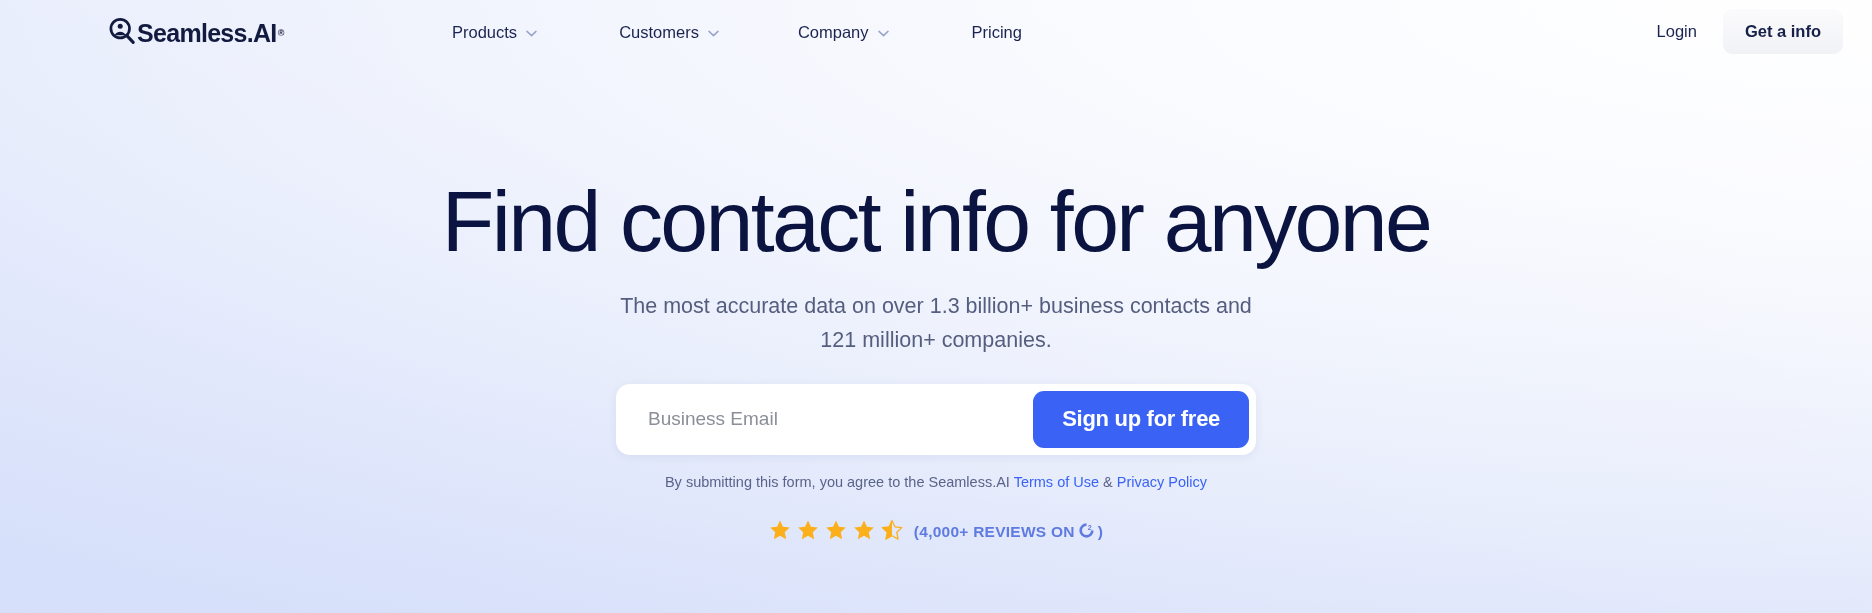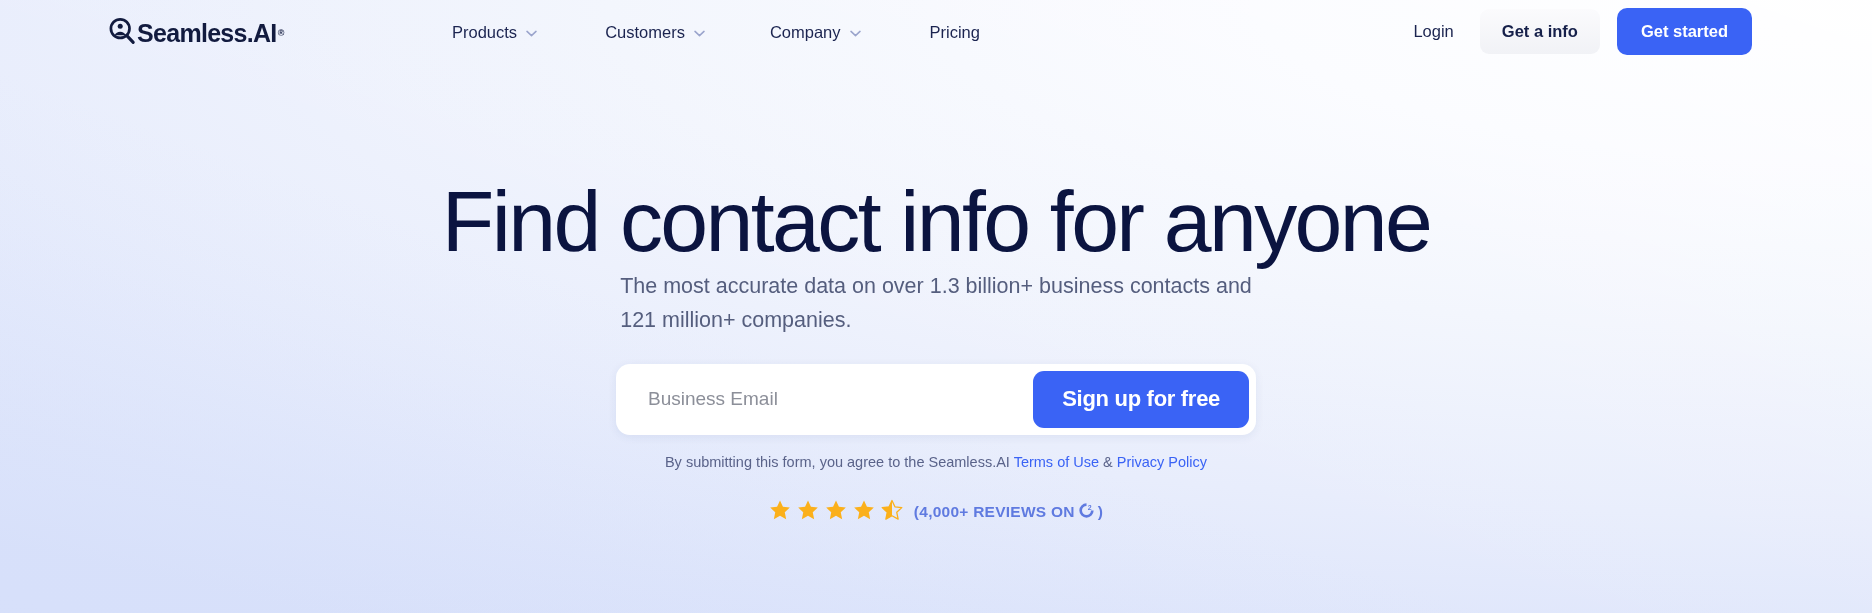--- a/index.html
+++ b/index.html
@@ -80,21 +80,21 @@
     margin-left: 1px;
     font-weight: 700;
   }
 
   .nav-links {
     position: absolute;
     left: 452px;
     top: 18px;
     display: flex;
     align-items: center;
-    gap: 2px;
+    gap: 16px;
   }
   .nav-item {
     display: flex;
     align-items: center;
     gap: 9px;
     padding: 3px 16px;
     font-size: 16.5px;
     color: #1b2450;
     cursor: pointer;
     white-space: nowrap;
@@ -171,24 +171,25 @@
     font-size: 86px;
     line-height: 1.02;
     font-weight: 400;
     letter-spacing: -2.6px;
     color: #0b1440;
     text-align: center;
     white-space: nowrap;
   }
 
   .subhead {
-    margin-top: 4px;
+    margin-top: 24px;
     font-size: 21.5px;
     line-height: 1.58;
     color: #555e7e;
+    text-align: center;
     max-width: 700px;
   }
 
   
   .signup {
     margin-top: 26px;
     width: 640px;
     height: 71px;
     background: #ffffff;
     border-radius: 14px;
@@ -309,21 +310,20 @@
 
       <div class="nav-item">
         <span>Pricing</span>
       </div>
 
     </div>
 
     <div class="nav-right">
       <span class="login-link">Login</span>
       <button class="btn-demo">Get a info</button>
-      <button class="btn-started">Get started</button>
     </div>
   </nav>
 
   <section class="hero">
 
     <h1 class="headline">Find contact info for anyone</h1>
 
     <p class="subhead">
       <span>The most accurate data on over 1.3 billion+ business contacts and</span><br>
       <span>121 million+ companies.</span>

